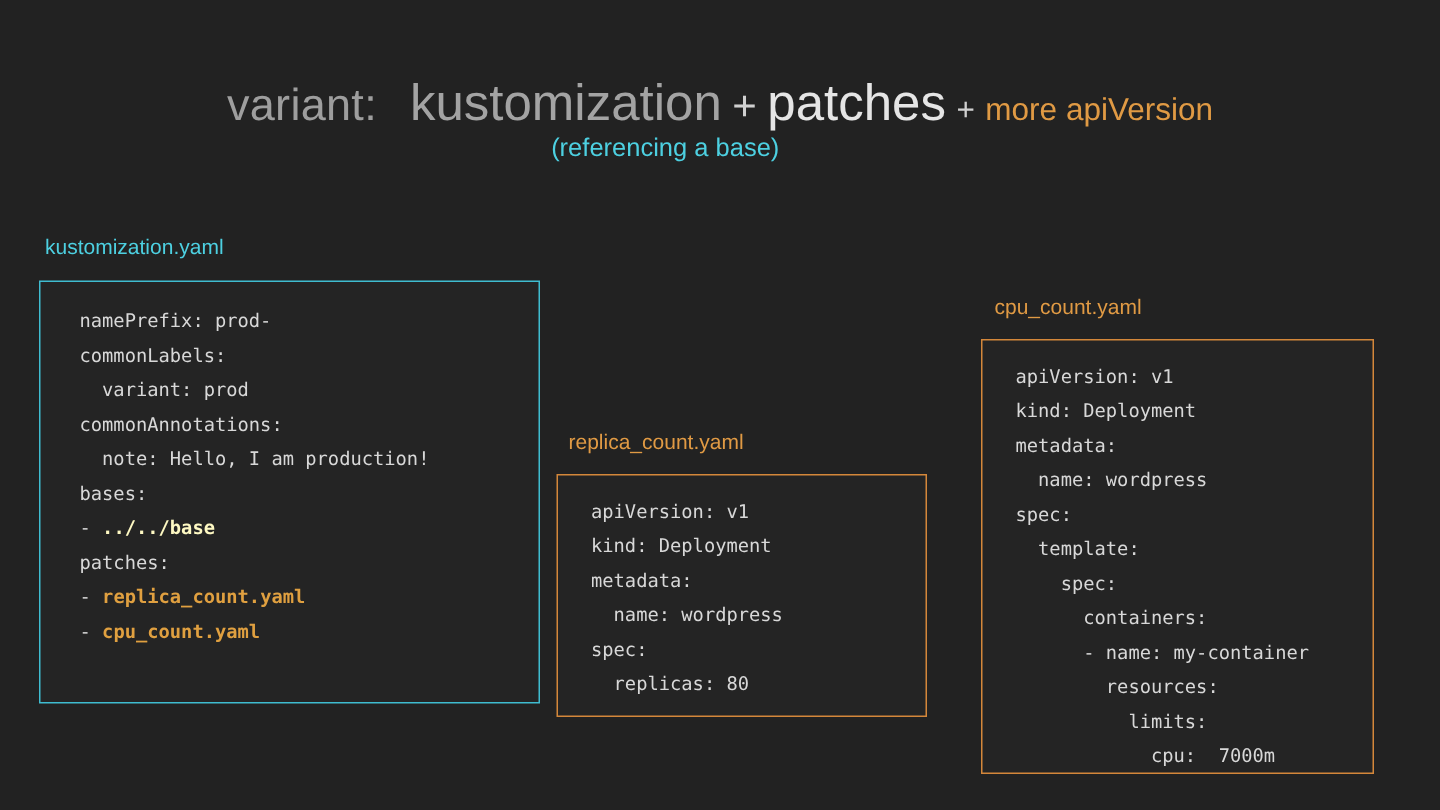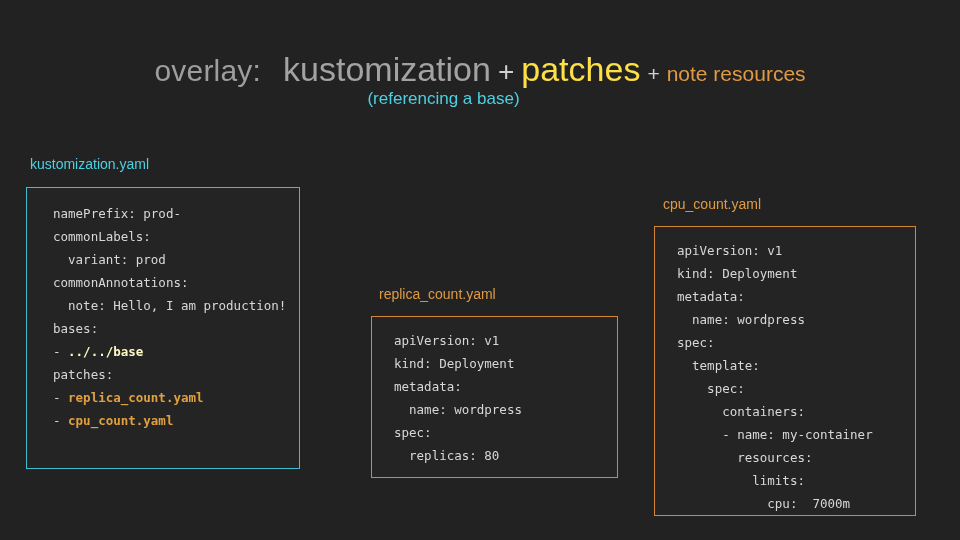--- a/index.html
+++ b/index.html
@@ -36,21 +36,21 @@
   }
   .t-plus1 {
     color: #d0d0d0;
     font-size: 28px;
     margin: 0 7px;
   }
   .t-patches {
     color: #f5a councils;
   }
   .t-patches {
-    color: #fde047;
+    color: #e5e5e5;
     font-size: 34px;
   }
   .t-plus2 {
     color: #d0d0d0;
     font-size: 21px;
     margin: 0 7px;
   }
   .t-more {
     color: #e09a44;
     font-size: 21px;
@@ -92,37 +92,37 @@
     line-height: 23px;
     color: #d8d8d8;
     white-space: pre;
   }
   .code-line { white-space: pre; }
   .tok-white  { color: #d8d8d8; }
   .tok-cyan   { color: #fef9c3; font-weight: bold; }
   .tok-orange { color: #e0a040; font-weight: bold; }
 
   
-  #box-kustomization { left: 26px;  top: 187px; width: 274px; height: 282px; }
+  #box-kustomization { left: 26px;  top: 187px; width: 334px; height: 282px; }
   #box-kustomization .code-body { padding: 14px 0 0 26px; }
   #label-kustomization { left: 30px; top: 156px; }
 
   #box-replica { left: 371px; top: 316px; width: 247px; height: 162px; }
   #box-replica .code-body { padding: 12px 0 0 22px; }
   #label-replica { left: 379px; top: 286px; }
 
   #box-cpu { left: 654px; top: 226px; width: 262px; height: 290px; }
   #box-cpu .code-body { padding: 12px 0 0 22px; }
   #label-cpu { left: 663px; top: 196px; }
 </style>
 </head>
 <body>
 
 <div class="title-row">
-  <span class="t-overlay">overlay:</span><span class="t-gap"></span><span class="t-kustomization">kustomization</span><span class="t-plus1">+</span><span class="t-patches">patches</span><span class="t-plus2">+</span><span class="t-more">note resources</span>
+  <span class="t-overlay">variant:</span><span class="t-gap"></span><span class="t-kustomization">kustomization</span><span class="t-plus1">+</span><span class="t-patches">patches</span><span class="t-plus2">+</span><span class="t-more">more apiVersion</span>
 </div>
 <div class="subtitle">
   <span>(referencing a base)</span>
 </div>
 
 <div class="file-label label-cyan" id="label-kustomization">kustomization.yaml</div>
 <div class="code-box box-cyan" id="box-kustomization">
   <div class="code-body"><div class="code-line"><span class="tok-white">namePrefix: prod-</span></div><div class="code-line"><span class="tok-white">commonLabels:</span></div><div class="code-line"><span class="tok-white">  variant: prod</span></div><div class="code-line"><span class="tok-white">commonAnnotations:</span></div><div class="code-line"><span class="tok-white">  note: Hello, I am production!</span></div><div class="code-line"><span class="tok-white">bases:</span></div><div class="code-line"><span class="tok-white">- </span><span class="tok-cyan">../../base</span></div><div class="code-line"><span class="tok-white">patches:</span></div><div class="code-line"><span class="tok-white">- </span><span class="tok-orange">replica_count.yaml</span></div><div class="code-line"><span class="tok-white">- </span><span class="tok-orange">cpu_count.yaml</span></div></div>
 </div>
 

